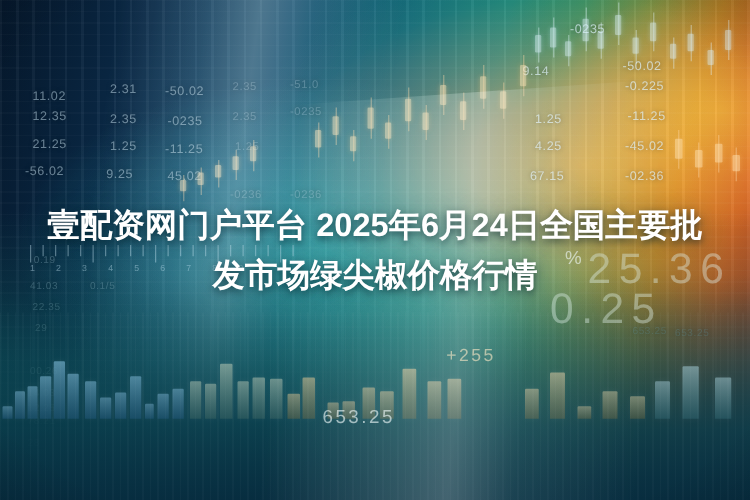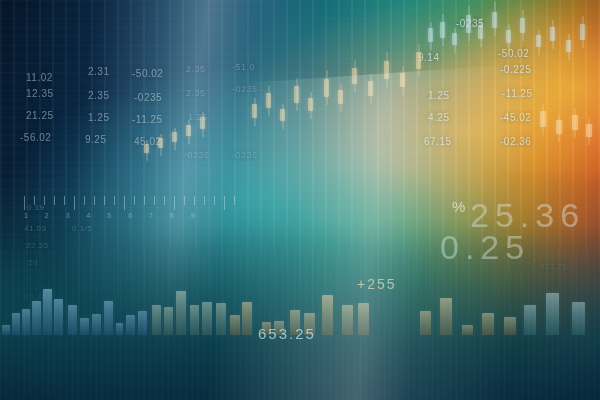--- a/index.html
+++ b/index.html
@@ -505,14 +505,18 @@
   <div id="bignums">
       <div class="bignum" style="left: 452px; top: 198px; font-size: 15px; letter-spacing: 2px; color: rgba(240, 250, 250, 0.62);">%</div>
       <div class="bignum" style="left: 470px; top: 196px; font-size: 34px;">25.36</div>
       <div class="bignum" style="left: 440px; top: 228px; font-size: 34px;">0.25</div>
       <div class="bignum" style="left: 258px; top: 325px; font-size: 15px; letter-spacing: 2px; color: rgba(240, 250, 250, 0.62);">653.25</div>
       <div class="bignum" style="left: 357px; top: 276px; font-size: 14px; letter-spacing: 2px; color: rgba(255, 235, 200, 0.6);">+255</div>
     </div>
 
   <div class="layer" id="vignette"></div>
 
+  <div id="headline">
+    <span class="l">壹配资网门户平台 2025年6月24日全国主要批</span>
+    <span class="l">发市场绿尖椒价格行情</span>
+  </div>
 
 </div>
 
 </body></html>

